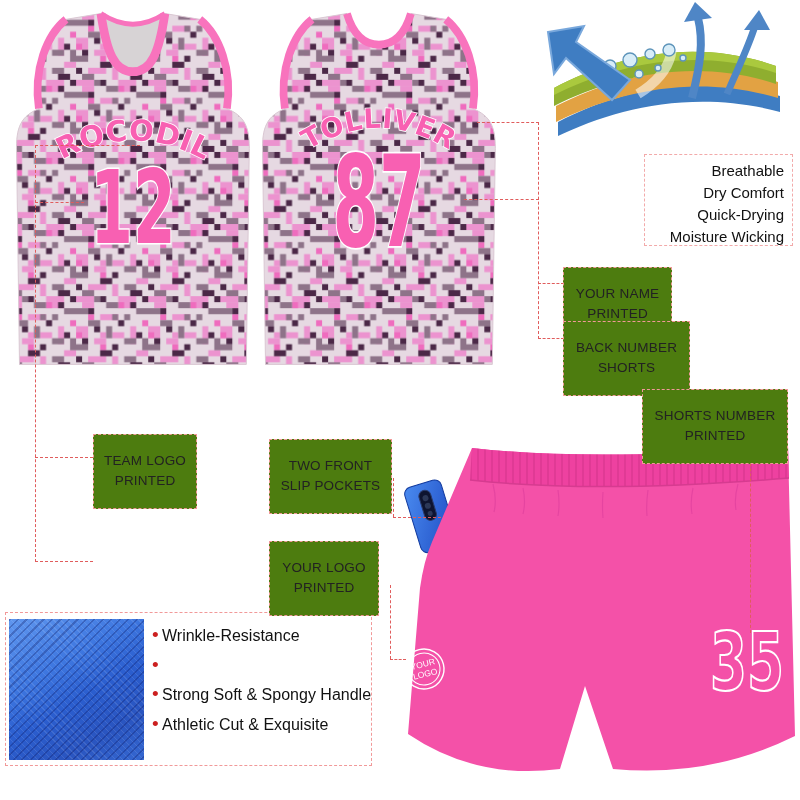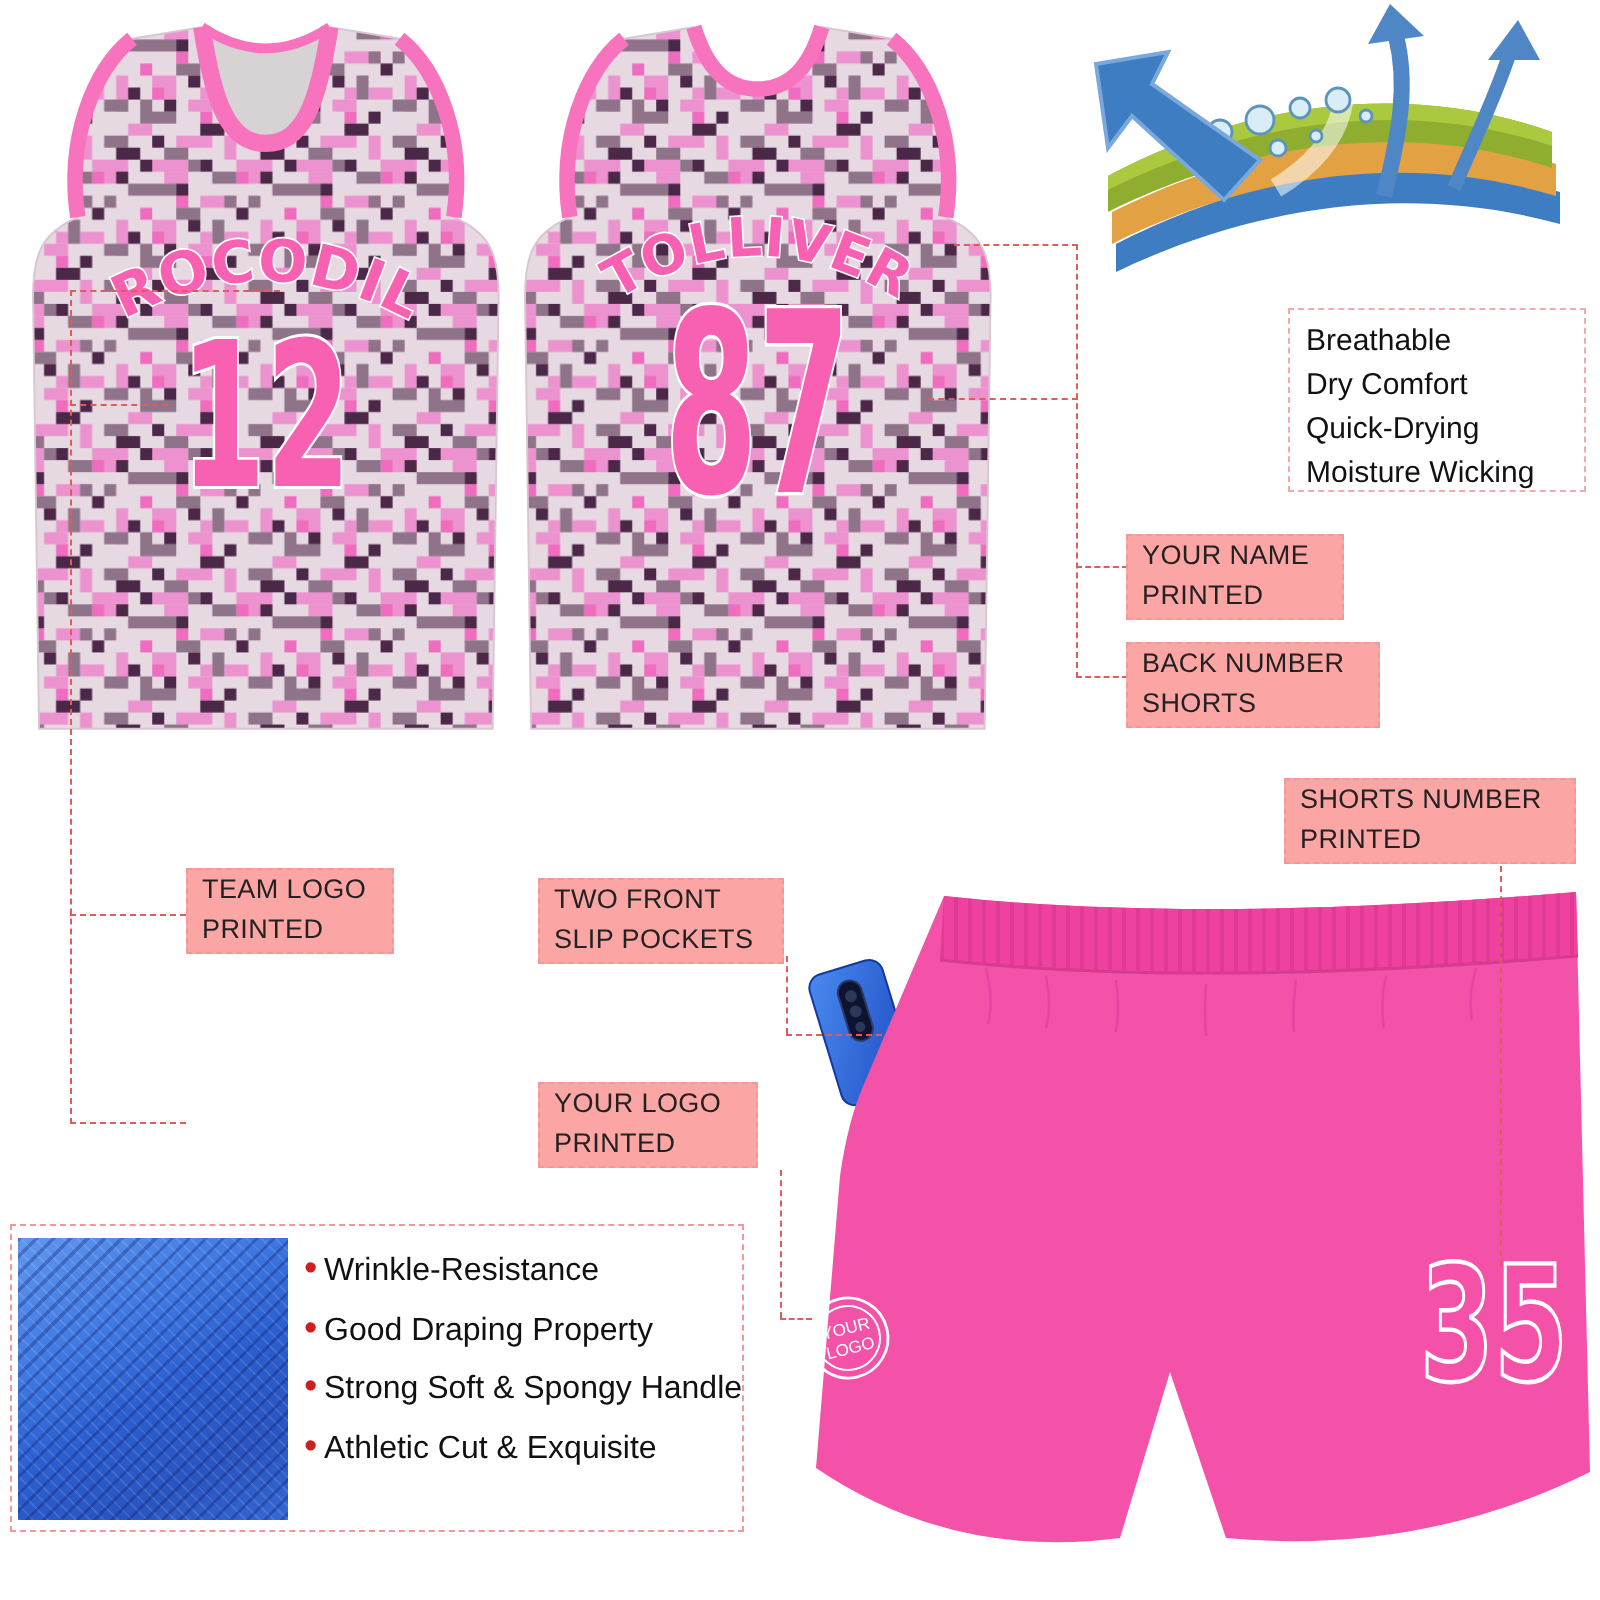--- a/index.html
+++ b/index.html
@@ -1,26 +1,26 @@
 <!DOCTYPE html>
 <html><head>
 <meta charset="utf-8">
 <style>
   html,body{margin:0;padding:0;background:#fff;}
   #canvas{position:relative;width:800px;height:800px;background:#fff;overflow:hidden;
           font-family:"Liberation Sans",sans-serif;}
   .abs{position:absolute;}
-  .callout{position:absolute;border:1px dashed #f19999;background:#fca5a5;box-sizing:border-box;
-           padding:0 7px;font:500 13.5px/1.5 "Liberation Sans",sans-serif;color:#222;
-           letter-spacing:.2px;z-index:6;}
+  .callout{position:absolute;border:1px dashed #f19999;background:#4d7c0f;box-sizing:border-box;
+           padding:16px 7px;font:500 13.5px/1.5 "Liberation Sans",sans-serif;color:#222;
+           letter-spacing:.2px;z-index:6;text-align:center;}
   .conn-h{position:absolute;height:0;border-top:1px dashed #e05c5c;z-index:5;}
   .conn-v{position:absolute;width:0;border-left:1px dashed #e05c5c;z-index:5;}
   .benefits-box{position:absolute;left:644px;top:154px;width:149px;height:92px;box-sizing:border-box;
            border:1px dashed #f2aaaa;background:#fff;padding:5px 8px;
-           font:500 15px/1.47 "Liberation Sans",sans-serif;color:#111;}
+           font:500 15px/1.47 "Liberation Sans",sans-serif;color:#111;text-align:right;}
   .features-box{position:absolute;left:5px;top:612px;width:367px;height:154px;box-sizing:border-box;
            border:1px dashed #f19999;background:#fff;}
   .fabric-swatch{position:absolute;left:3px;top:6px;width:135px;height:141px;
            background:
              repeating-linear-gradient(135deg, rgba(6,16,90,.28) 0 1.5px, rgba(0,0,0,0) 1.5px 6px),
              repeating-linear-gradient(45deg, rgba(255,255,255,.10) 0 1px, rgba(0,0,0,0) 1px 5px),
              linear-gradient(150deg,#5f96ee 0%,#3e77e0 34%,#2b5ecf 55%,#2a55c0 78%,#3568d2 100%);}
   .feat-list{position:absolute;left:146px;top:7px;width:218px;}
   .feat-row{display:flex;align-items:baseline;height:29.5px;font:400 16px/29px "Liberation Sans",sans-serif;color:#111;white-space:nowrap;}
   .feat-bullet{color:#cc2020;font-size:19px;width:10px;flex:0 0 10px;}
@@ -216,21 +216,20 @@
 
   <div class="features-box">
     <div class="fabric-swatch"></div>
     <div class="feat-list">
       <div class="feat-row">
         <span class="feat-bullet">•</span>
         <span>Wrinkle-Resistance</span>
       </div>
       <div class="feat-row">
         <span class="feat-bullet">•</span>
-        <span>Good Draping Property</span>
       </div>
       <div class="feat-row">
         <span class="feat-bullet">•</span>
         <span>Strong Soft &amp; Spongy Handle</span>
       </div>
       <div class="feat-row">
         <span class="feat-bullet">•</span>
         <span>Athletic Cut &amp; Exquisite</span>
       </div>
     </div>

